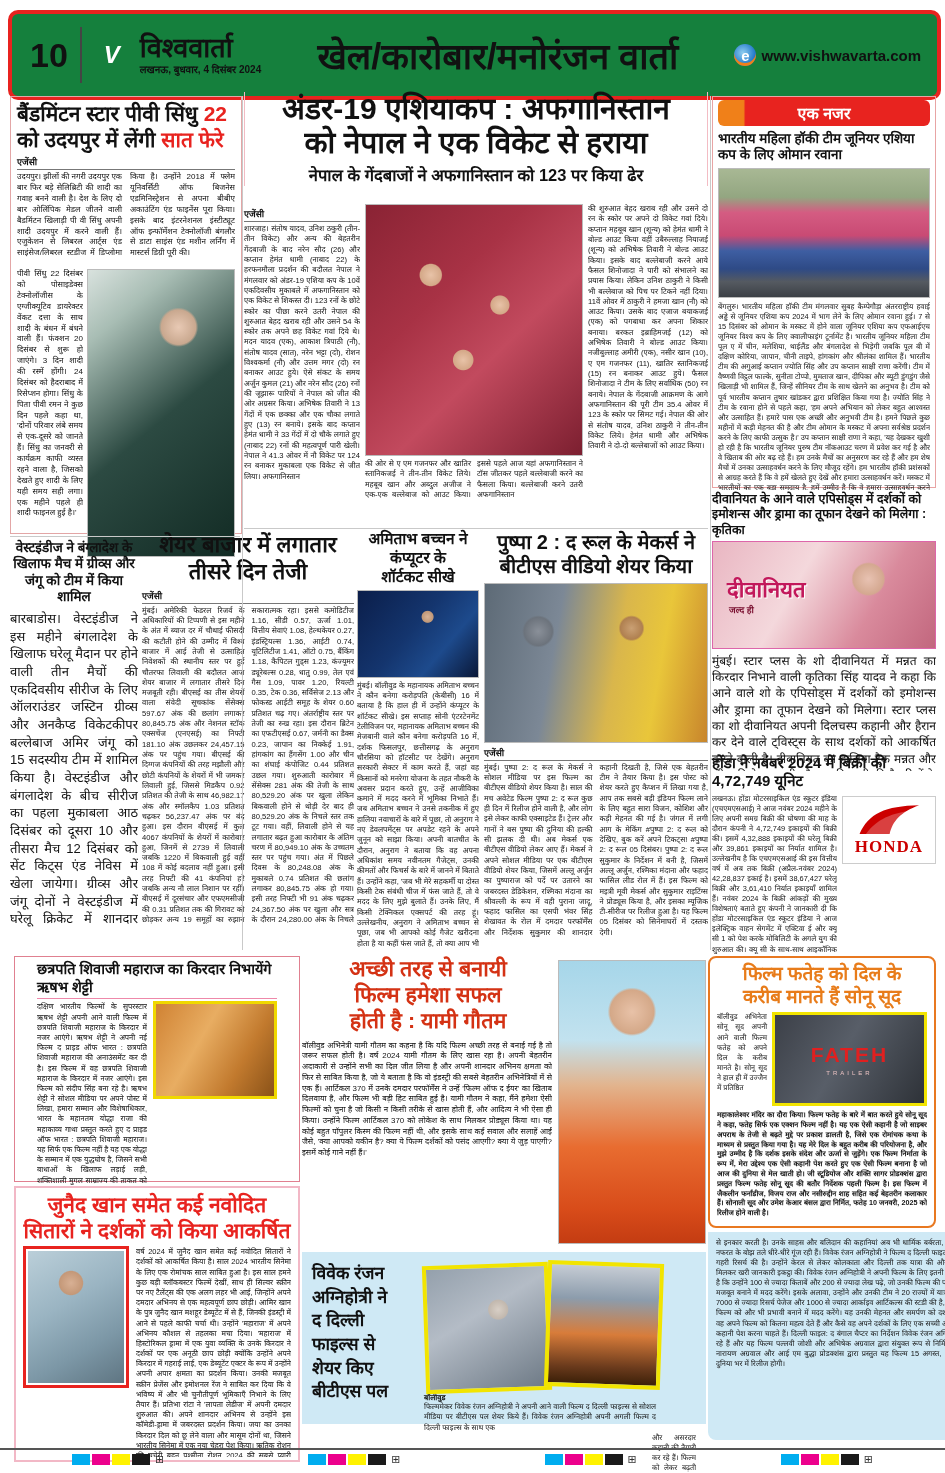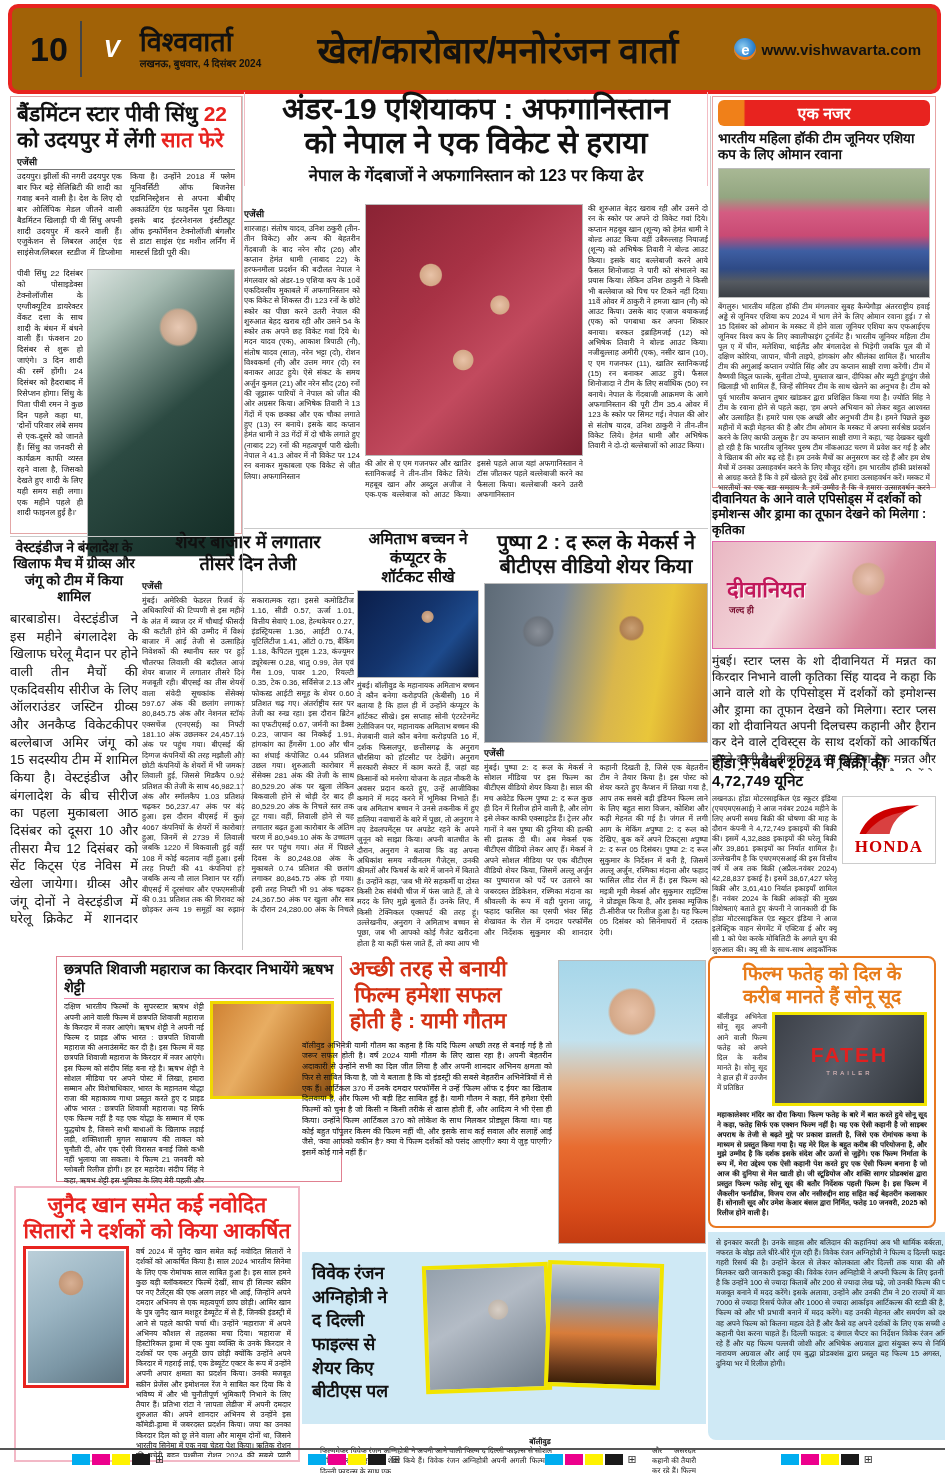--- a/index.html
+++ b/index.html
@@ -1,20 +1,20 @@
 <!DOCTYPE html>
 <html lang="hi"><head>
 <meta charset="utf-8">
 <style>
   html,body{margin:0;padding:0;background:#f2f2f2;}
   #page{position:relative;width:945px;height:1473px;background:#ffffff;overflow:hidden;
         font-family:"Liberation Sans","DejaVu Sans",sans-serif;color:#111;}
   
-  #masthead{position:absolute;top:4px;left:8px;width:925px;height:82px;border:4px solid #e8231f;
-            border-radius:10px;display:flex;align-items:center;background:#a16207;}
+  #masthead{position:absolute;top:10px;left:8px;width:925px;height:82px;border:4px solid #e8231f;
+            border-radius:10px;display:flex;align-items:center;background:#15803d;}
   .pageno{font-size:34px;font-weight:700;padding:0 12px 0 18px;}
   .head-div{width:2px;height:56px;background:#444;margin-right:8px;}
   .logo-wrap{display:flex;align-items:center;gap:6px;}
   .logo-circle{width:44px;height:44px;border-radius:50%;
      background:radial-gradient(circle at 35% 30%,#bfe6f5 0%,#3f9fd8 40%,#1a6fb0 60%,#18а? 0) ,radial-gradient(circle at 60% 70%,#35a855 0%,#1a7a3a 50%,#0e5a8a 100%);
      color:#fff;font-weight:800;font-size:24px;display:flex;align-items:center;justify-content:center;font-style:italic;}
   .brand-col{display:flex;flex-direction:column;line-height:1.05;}
   .brand{font-size:27px;font-weight:800;}
   .brand-sub{font-size:10px;font-weight:700;margin-top:3px;}
   .section-title{flex:1;text-align:center;font-size:36px;font-weight:800;letter-spacing:0px;}
@@ -38,21 +38,21 @@
   #sindhu .photo-row{display:flex;gap:4px;height:288px;margin-top:3px;}
   #sindhu .side-txt{width:66px;flex:none;}
   #sindhu .photo{flex:1;background:
      radial-gradient(circle at 62% 20%,#e8c9b4 0%,#c9a88f 7%,rgba(0,0,0,0) 8%),
      linear-gradient(140deg,#d9e2de 0%,#a8bdb4 18%,#2c4a42 52%,#122b24 100%);}
   #windies{position:absolute;left:10px;top:540px;width:128px;height:410px;}
   #windies .art-headline{font-size:13.5px;text-align:center;}
   #windies .body-txt{font-size:13px;height:318px;margin-top:4px;}
   
   #market{position:absolute;left:142px;top:532px;width:212px;height:418px;}
-  #market .art-headline{font-size:18px;text-align:center;}
+  #market .art-headline{font-size:22px;text-align:center;}
   #market .body-txt{columns:2;column-gap:7px;font-size:7.6px;height:328px;}
   
   #lead{position:absolute;left:244px;top:92px;width:464px;border:1px solid #f3bcc4;border-width:0 1px;padding:0 2px;box-sizing:border-box;}
   #lead .hl{font-size:30px;font-weight:800;text-align:center;line-height:1.13;}
   #lead .sub{font-size:16.5px;font-weight:700;text-align:center;margin-top:3px;}
   #cricket{position:absolute;left:244px;top:204px;width:464px;height:322px;display:flex;gap:5px;}
   #cricket .c1{width:116px;flex:none;}
   #cricket .c1 .body-txt{font-size:7.6px;height:300px;}
   #cricket .cc{width:218px;flex:none;display:flex;flex-direction:column;}
   #cricket .photo{height:250px;background:
@@ -94,21 +94,21 @@
   #deewaniyat .poster-title{font-size:22px;font-weight:800;color:#c2185b;margin-left:14px;text-shadow:1px 1px 0 #fff;}
   #deewaniyat .poster-sub{font-size:9px;color:#7a1030;margin-left:16px;font-weight:700;}
   #deewaniyat .body-txt{font-size:12px;height:118px;margin-top:4px;}
   #honda{position:absolute;left:712px;top:754px;width:224px;height:196px;}
   #honda .art-headline{font-size:15px;}
   #honda .logo-box{float:right;width:92px;height:66px;border:1px solid #ccc;margin:2px 0 2px 5px;
       display:flex;flex-direction:column;align-items:center;justify-content:center;background:#fff;}
   #honda .logo-word{font-family:"Liberation Serif","DejaVu Serif",serif;font-weight:700;font-size:17px;color:#cc0000;letter-spacing:1px;}
   #honda .body-txt{font-size:7.4px;height:160px;margin-top:3px;}
   
-  #shivaji{position:absolute;left:14px;top:956px;width:286px;height:226px;border:1px solid #e08090;padding:4px 7px;box-sizing:border-box;margin-left:42px;}
+  #shivaji{position:absolute;left:14px;top:956px;width:286px;height:226px;border:1px solid #e08090;padding:4px 22px;box-sizing:border-box;}
   #shivaji .art-headline{font-size:14.5px;border-bottom:1px solid #e8a;padding-bottom:2px;}
   #shivaji .photo{float:right;width:118px;height:92px;margin:2px 0 3px 6px;border:3px solid #f0d800;background:
       linear-gradient(120deg,#d08233 0%,#e8ad62 38%,#c27a2e 70%,#8a5218 100%);}
   #shivaji .body-txt{font-size:7.5px;height:188px;margin-top:3px;}
   #junaid{position:absolute;left:14px;top:1186px;width:286px;height:276px;border:2px solid #f2b8c6;padding:4px 7px;box-sizing:border-box;background:#fff;}
   #junaid .art-headline{font-size:21px;color:#e8231f;text-align:center;}
   #junaid .photo{float:left;width:100px;height:136px;margin:3px 7px 2px 0;border:3px solid #e8231f;box-shadow:inset 0 0 0 2px #fff;background:
       radial-gradient(circle at 45% 25%,#d8b094 0%,#c49878 10%,rgba(0,0,0,0) 11%),
       linear-gradient(150deg,#bcd0da 0%,#9ab4c2 40%,#7c97a6 70%,#5d7380 100%);}
   #junaid .body-txt{font-size:7.5px;height:210px;margin-top:4px;}
@@ -119,21 +119,21 @@
       radial-gradient(circle at 50% 18%,#e8c2a8 0%,#d4a888 9%,rgba(0,0,0,0) 10%),
       linear-gradient(180deg,#a6d6e9 0%,#c2e2ef 28%,#e2b48e 44%,#e86c30 66%,#d84c1a 88%,#c43c12 100%);}
   #vivekc{position:absolute;left:302px;top:1252px;width:404px;height:172px;background:#cfe9f5;padding:10px;box-sizing:border-box;}
   #vivekc .vh{width:104px;font-size:17.5px;font-weight:800;line-height:1.35;float:left;}
   #vivekc .photos{float:left;width:232px;margin-left:8px;position:relative;height:130px;}
   #vivekc .ph1{position:absolute;left:0;top:2px;width:118px;height:120px;border:4px solid #f2e400;transform:rotate(-2deg);background:
       radial-gradient(circle at 60% 35%,#d8cfc6 0%,#c2b8ae 9%,rgba(0,0,0,0) 10%),
       linear-gradient(150deg,#94a0ac 0%,#b4bcc6 40%,#6e7a86 100%);}
   #vivekc .ph2{position:absolute;left:122px;top:0;width:108px;height:118px;border:4px solid #f2e400;transform:rotate(2deg);background:
       linear-gradient(180deg,#c6ccd4 0%,#8c9cac 28%,#d87c3a 58%,#6a3a1c 86%,#3c2008 100%);}
-  #vivekc .cap{float:left;width:232px;margin-left:8px;text-align:center;font-size:7.5px;font-weight:800;margin-top:44px;}
+  #vivekc .cap{float:left;width:232px;margin-left:8px;text-align:left;font-size:7.5px;font-weight:800;}
   #vivekc .vb{float:left;width:232px;margin-left:8px;font-size:7.4px;line-height:1.4;text-align:justify;}
   #vivekc .vmid{float:right;width:44px;font-size:7.2px;line-height:1.4;text-align:justify;height:176px;overflow:hidden;}
   #sonu{position:absolute;left:708px;top:956px;width:228px;height:272px;border:2px solid #e87820;border-radius:8px;padding:4px 7px;box-sizing:border-box;}
   #sonu .art-headline{font-size:19px;color:#e87c1a;text-align:center;}
   #sonu .row{display:flex;gap:5px;margin-top:4px;}
   #sonu .intro{width:50px;flex:none;font-size:7.2px;line-height:1.4;text-align:justify;}
   #sonu .poster{flex:1;height:88px;border:3px solid #f2e400;background:
       linear-gradient(120deg,#3c4048 0%,#585e68 45%,#2e3238 100%);
       display:flex;flex-direction:column;align-items:center;justify-content:center;color:#fff;}
   #sonu .poster-title{font-size:21px;font-weight:800;letter-spacing:2px;color:#e8e8e8;}

